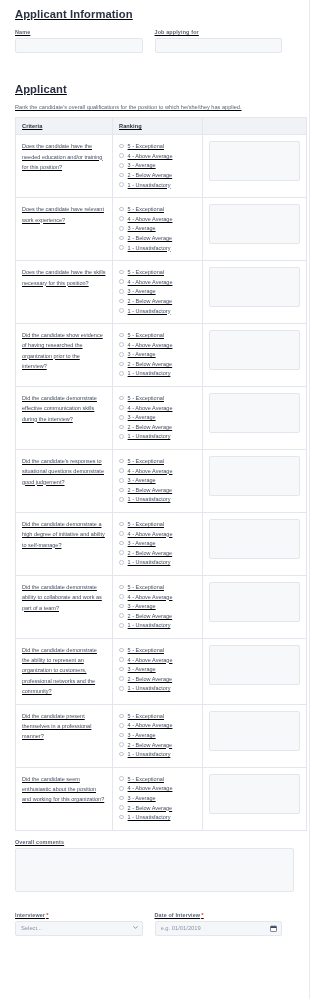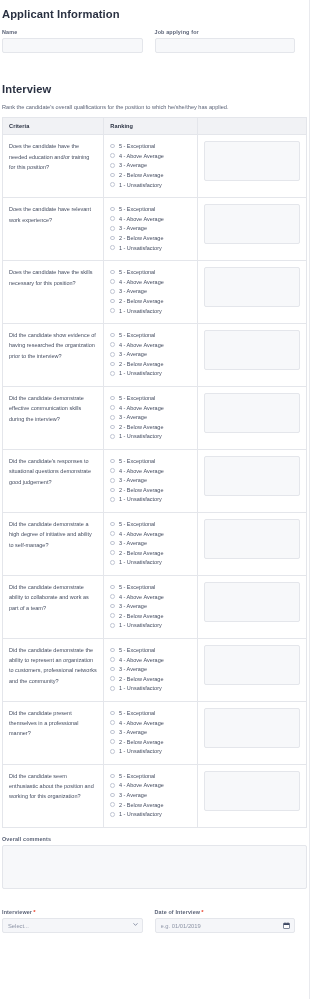--- a/index.html
+++ b/index.html
@@ -15,21 +15,22 @@
   .page {
     position: relative;
     width: 310px;
     height: 999px;
     background: #ffffff;
     overflow: hidden;
     border-right: 1px solid #e9eaee;
   }
 
   .page-inner {
-    padding: 0 2px;
+    padding: 0 15px;
+    text-decoration: underline;
   }
 
   
   .section-title {
     color: #2a3142;
     font-size: 11.2px;
     font-weight: 700;
     letter-spacing: 0.1px;
     padding-top: 8px;
     padding-bottom: 2px;
@@ -226,21 +227,21 @@
         <input class="text-input" type="text" placeholder="" style="">
       </div>
       <div class="field-col">
         <label class="field-label">Job applying for</label>
         <input class="text-input" type="text" placeholder="" style="">
       </div>
     </div>
 
     <div class="spacer-lg"></div>
 
-    <div class="section-title">Interview</div>
+    <div class="section-title">Applicant</div>
     <div class="section-sub">Rank the candidate's overall qualifications for the position to which he/she/they has applied.</div>
 
     <table class="itable">
       <thead>
         <tr>
           <th class="col-criteria">Criteria</th>
           <th class="col-ranking">Ranking</th>
           <th class="col-comments"></th>
         </tr>
       </thead>

